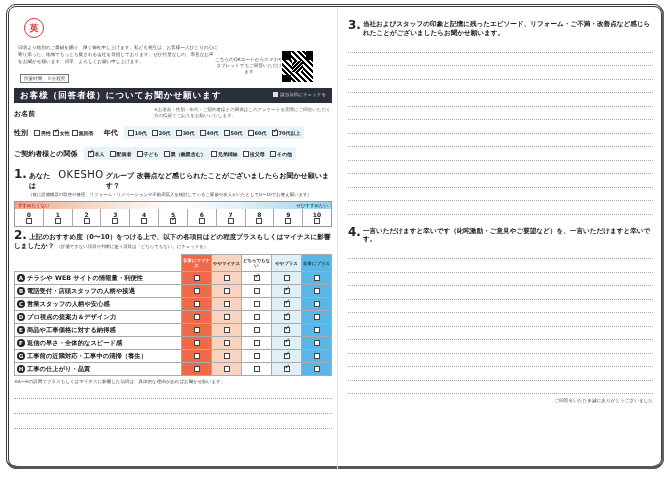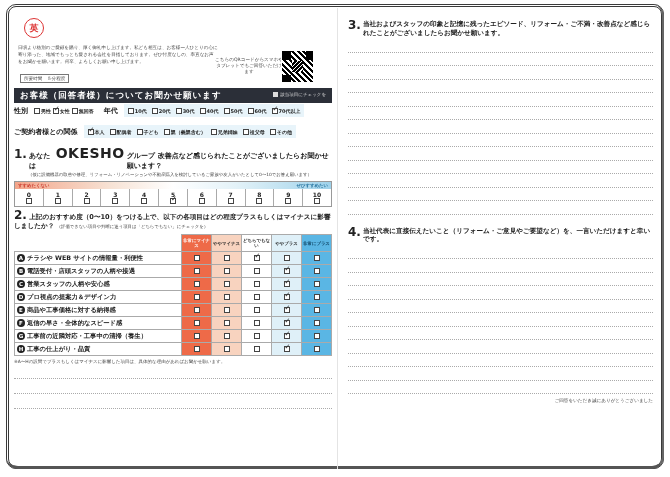--- a/index.html
+++ b/index.html
@@ -40,21 +40,21 @@
   .row .lbl { font-weight: bold; font-size: 7px; margin-right: 6px; }
   .name-row { height: 22px; position: relative; }
   .name-row .note { position: absolute; left: 140px; top: 4px; font-size: 4.5px; line-height: 6px; color:#555; }
   .band { background: #e8f4fa; padding: 0 4px; height: 13px; display: flex; align-items: center; gap: 5px; }
   .opt { display: inline-flex; align-items: center; gap: 1px; font-size: 5px; font-weight: bold; }
   .box { width: 6px; height: 6px; border: 0.8px solid #444; background: #fff; display: inline-block; position: relative; }
   .box.checked::after { content: "✓"; position: absolute; left: 0px; top: -4px; font-size: 7px; color: #333; }
 
   .q-title { font-size: 7px; font-weight: bold; margin-top: 6px; display: flex; align-items: baseline; gap: 2px; }
   .q-num { font-size: 12px; font-weight: bold; }
-  .q-brand { font-size: 14px; font-weight: bold; letter-spacing: 0.5px; }
+  .q-brand { font-size: 10px; font-weight: normal; letter-spacing: 0.5px; }
   .q-sub { font-size: 4.4px; color: #444; margin-left: 14px; margin-top: 1px; }
 
   .nps { margin-top: 4px; border: 0.8px solid #999; }
   .nps-grad { height: 7px; background: linear-gradient(90deg,#f3a58a,#f7e2d4 30%,#fff 50%,#e3f2f8 70%,#9fd2ea);
               display:flex; justify-content: space-between; align-items:center; padding: 0 3px; font-size: 4.4px; font-weight:bold; }
   .nps-grad .lo { color:#c8362a; } .nps-grad .hi { color:#1d6d9a; }
   .nps-cells { display: flex; height: 17px; }
   .nps-cell { flex: 1; border-right: 0.6px solid #aaa; display: flex; flex-direction: column; align-items: center; justify-content: center; font-size: 6px; font-weight: bold; }
   .nps-cell:last-child { border-right: none; }
 
@@ -93,20 +93,24 @@
     <div class="qr-text">こちらのQRコードからスマホやタブレットでもご回答いただけます</div>
     <div class="qr"></div>
   </div>
 
   <div class="bar">
     <span>お客様（回答者様）についてお聞かせ願います</span>
     <span class="hint">
         <span class="mini"></span>
         <span>該当項目にチェックを</span>
       </span>
+  </div>
+  <div class="row name-row">
+    <span class="lbl">お名前</span>
+    <span class="note">※お名前・性別・年代・ご契約者様との関係はこのアンケートを実際にご回答いただく方の情報でご記入をお願いいたします。</span>
   </div>
   <div class="row">
     <span class="lbl">性別</span>
     <span class="opt">
         <span class="box"></span>
         <span>男性</span>
       </span>&nbsp;
     <span class="opt">
         <span class="box checked"></span>
         <span>女性</span>
@@ -352,21 +356,21 @@
     <div class="dots"></div>
     <div class="dots"></div>
     <div class="dots"></div>
     <div class="dots"></div>
     <div class="dots"></div>
     <div class="dots"></div>
   </div>
 
   <div class="r-title" style="margin-top:12px">
     <span class="q-num">4.</span>
-    <span>当社代表に直接伝えたいこと（リフォーム・ご意見やご要望など）を、一言いただけますと幸いです。</span>
+    <span>一言いただけますと幸いです（叱咤激励・ご意見やご要望など）を、一言いただけますと幸いです。</span>
   </div>
   <div class="r-lines" style="margin-top:2px">
     <div class="dots"></div>
     <div class="dots"></div>
     <div class="dots"></div>
     <div class="dots"></div>
     <div class="dots"></div>
     <div class="dots"></div>
     <div class="dots"></div>
     <div class="dots"></div>

